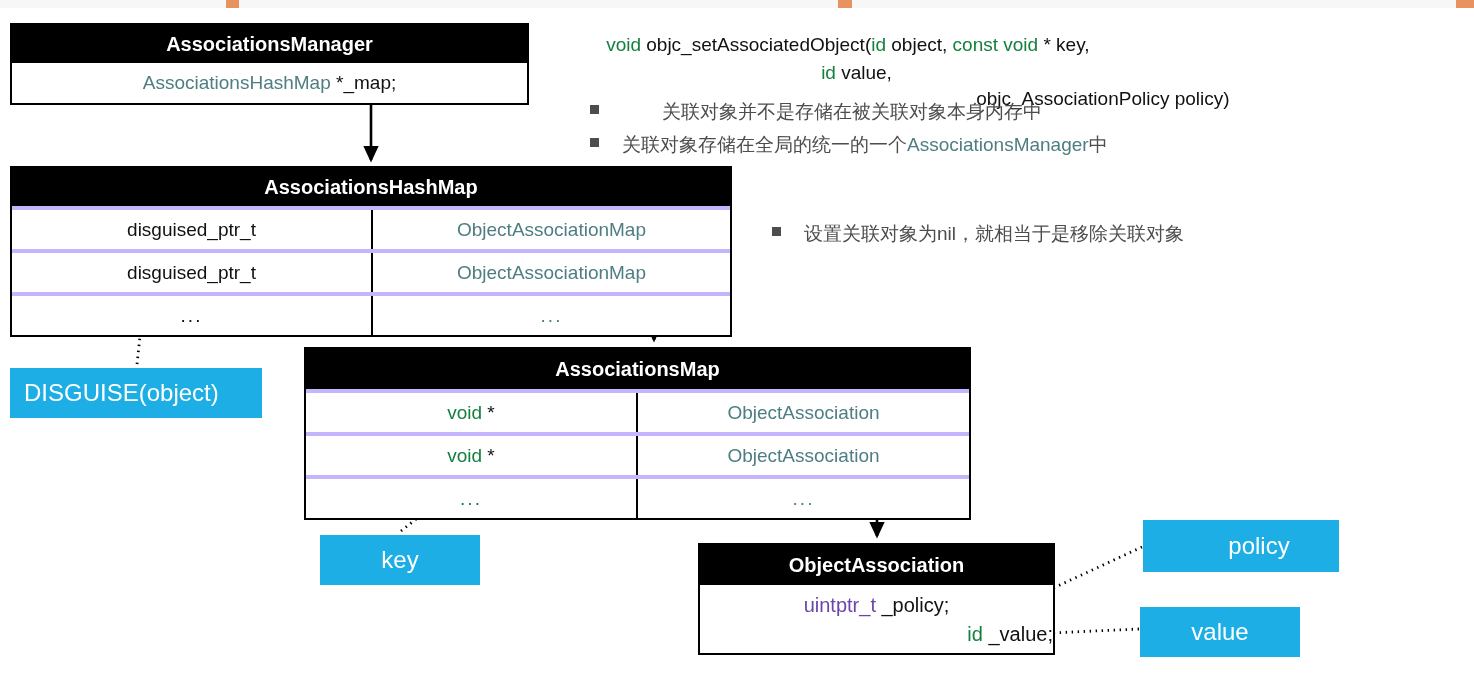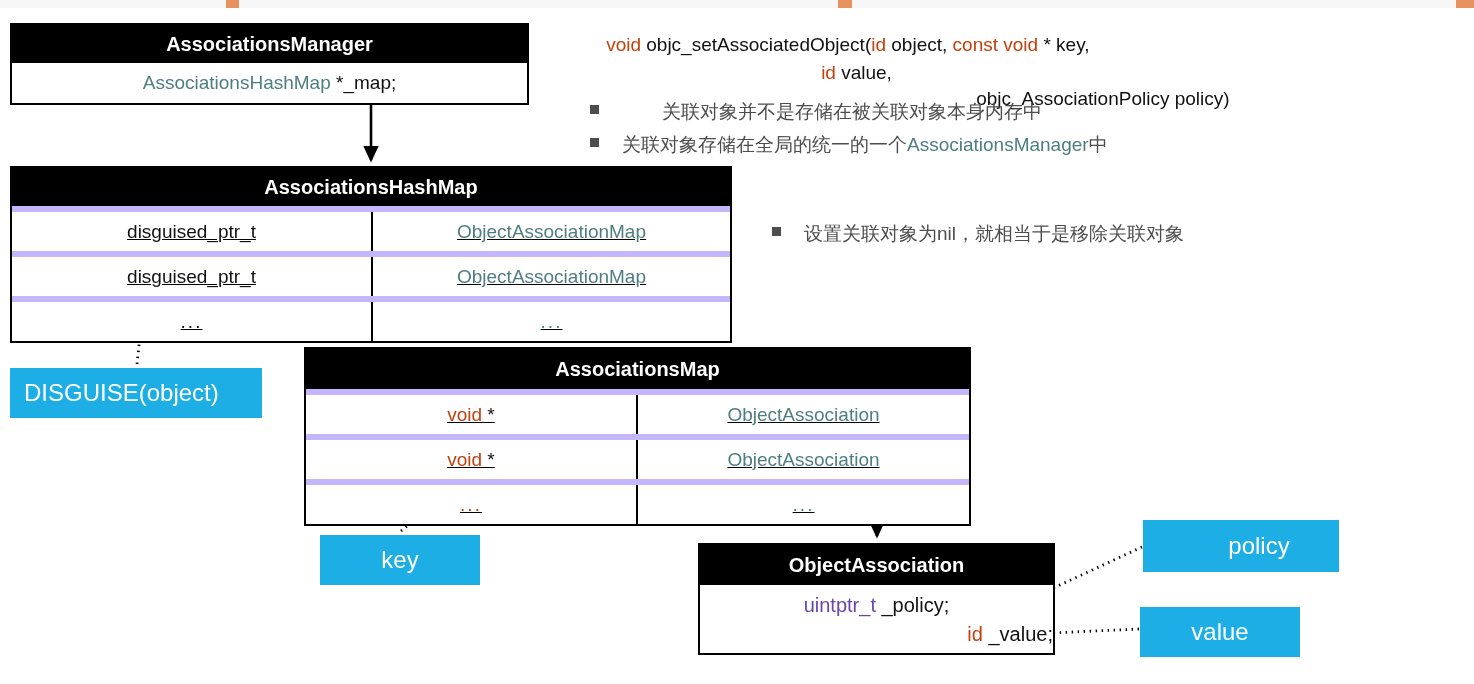--- a/index.html
+++ b/index.html
@@ -3,27 +3,27 @@
 <meta charset="utf-8">
 <style>
   html,body{margin:0;padding:0;background:#fff;}
   .stage{position:relative;width:1474px;height:667px;background:#fff;overflow:hidden;
          font-family:"Liberation Sans","DejaVu Sans",sans-serif;color:#000;}
   .topstrip{position:absolute;left:0;top:0;width:1474px;height:8px;background:#f7f7f7;}
   .mark{position:absolute;top:0;height:8px;background:#e8925f;}
 
   .tbl{position:absolute;background:#fff;border:2px solid #000;box-sizing:content-box;}
   .tbl-h{background:#000;color:#fff;font-weight:bold;font-size:20px;text-align:center;}
-  .trow{border-top:6px solid #c4b5fd;display:flex;text-decoration:underline;}
+  .trow{border-top:4px solid #c4b5fd;display:flex;}
   .cell{text-align:center;font-size:19px;}
   .lcol{border-right:2px solid #000;}
   .single{text-align:center;font-size:19px;}
 
   .teal{color:#4e7e82;}
-  .mag{color:#c2410c;}
+  .mag{color:#15803d;}
   .pur{color:#6b46a8;}
   .dark{color:#111;}
   .dots{letter-spacing:2px;}
 
   .cyan-box{position:absolute;background:#1caee5;color:#fff;font-size:24px;
             display:flex;align-items:center;}
   .cyan-center{justify-content:center;}
 
   .code{position:absolute;font-size:19px;white-space:pre;color:#111;}
   .bullet{position:absolute;display:flex;align-items:flex-start;font-size:19px;color:#4d4d4d;}

